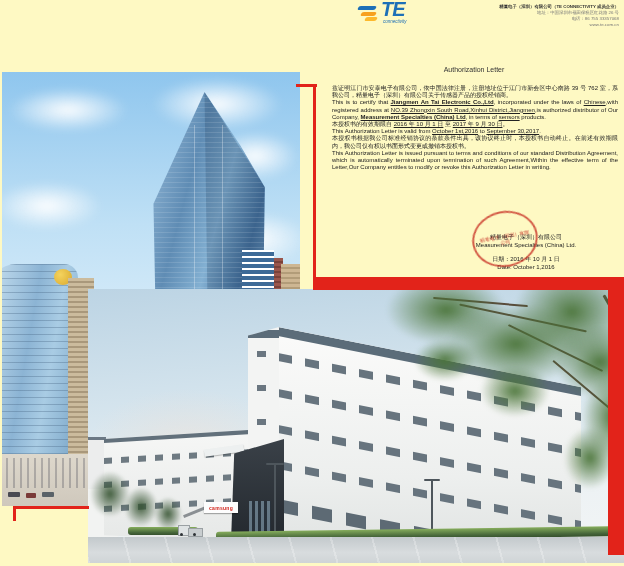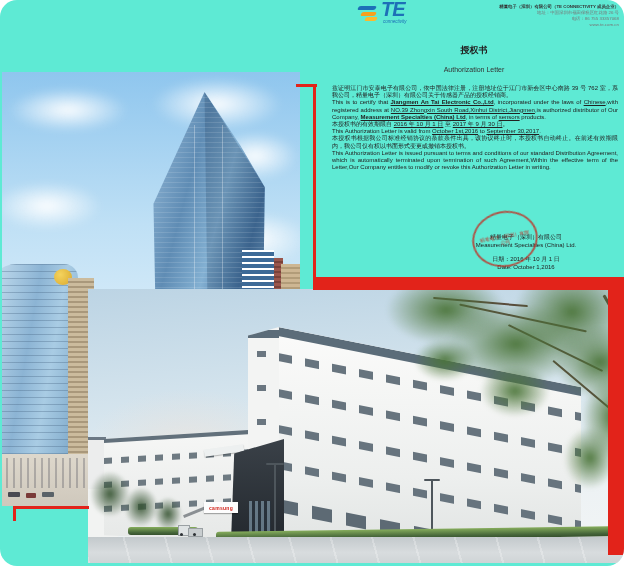--- a/index.html
+++ b/index.html
@@ -1,17 +1,17 @@
 <!DOCTYPE html>
 <html><head>
 <meta charset="utf-8">
 <style>
   html,body{margin:0;padding:0;background:#fff;}
   body{font-family:"Liberation Sans", sans-serif;}
-  .stage{position:relative;width:624px;height:566px;background:#5eead4;overflow:hidden;border-radius:17px;}
+  .stage{position:relative;width:624px;height:566px;background:#fef9c3;overflow:hidden;}
   .abs{position:absolute;}
 
   
   .logo{left:356px;top:2px;width:64px;height:28px;}
   .te-bar{position:absolute;height:4px;border-radius:2px;transform:skewX(-24deg);}
   .te-bar.b1{left:2px;top:4px;width:18px;background:#1d70b7;}
   .te-bar.b2{left:5px;top:9.5px;width:15px;background:#f7a01e;}
   .te-bar.b3{left:9px;top:15px;width:12px;background:#fdb92c;}
   .te-word{position:absolute;left:25px;top:-4px;font-size:20px;font-style:italic;font-weight:800;color:#1d70b7;letter-spacing:-1px;}
   .te-tag{position:absolute;left:27px;top:17px;font-size:4.5px;color:#1d70b7;font-style:italic;}
@@ -115,21 +115,20 @@
     <div class="te-word">TE</div>
     <div class="te-tag">connectivity</div>
   </div>
   <div class="abs contact">
     <div class="c1">精量电子（深圳）有限公司（TE CONNECTIVITY 成员企业）</div>
     <div>地址：中国深圳市福田保税区红花路 26 号</div>
     <div>电话：86 755 33357068</div>
     <div>www.te.com.cn</div>
   </div>
 
-  <div class="abs ttl">授权书</div>
   <div class="abs sub">Authorization Letter</div>
 
   <div class="abs letter-body">
     <p class="mb1">兹证明江门市安泰电子有限公司，依中国法律注册，注册地址位于江门市新会区中心南路 39 号 762 室，系我公司，精量电子（深圳）有限公司关于传感器产品的授权经销商。</p>
     <p class="mb2"><span>This is to certify that </span><span class="bu">Jiangmen An Tai Electronic Co.,Ltd</span><span>, incorporated under the laws of </span><span class="u">Chinese</span><span>,with registered address at </span><span class="u">NO.39 Zhongxin South Road,Xinhui District,Jiangmen</span><span>,is authorized distributor of Our Company, </span><span class="bu">Measurement Specialties (China) Ltd</span><span>, in terms of </span><span class="u">sensors</span><span> products.</span></p>
     <p class="mb3"><span>本授权书的有效期限自 </span><span class="u">2016 年 10 月 1 日</span><span> 至 </span><span class="u">2017 年 9 月 30 日</span><span>。</span></p>
     <p class="mb4"><span>This Authorization Letter is valid from </span><span class="u">October 1st,2016</span><span> to </span><span class="u">September 30,2017</span><span>.</span></p>
     <p class="mb1">本授权书根据我公司标准经销协议的条款条件出具，该协议终止时，本授权书自动终止。在前述有效期限内，我公司仅有权以书面形式变更或撤销本授权书。</p>
     <p>This Authorization Letter is issued pursuant to terms and conditions of our standard Distribution Agreement, which is automatically terminated upon termination of such Agreement,Within the effective term of the Letter,Our Company entitles to modify or revoke this Authorization Letter in writing.</p>
   </div>

